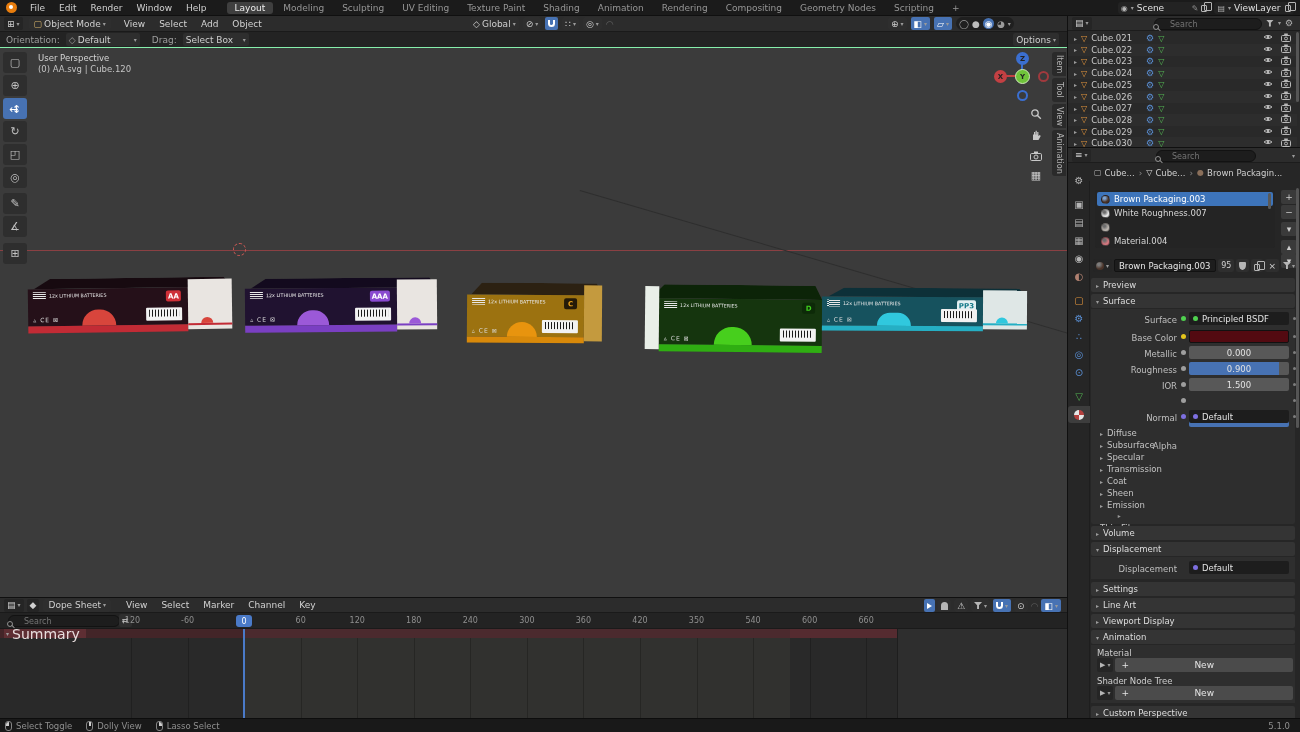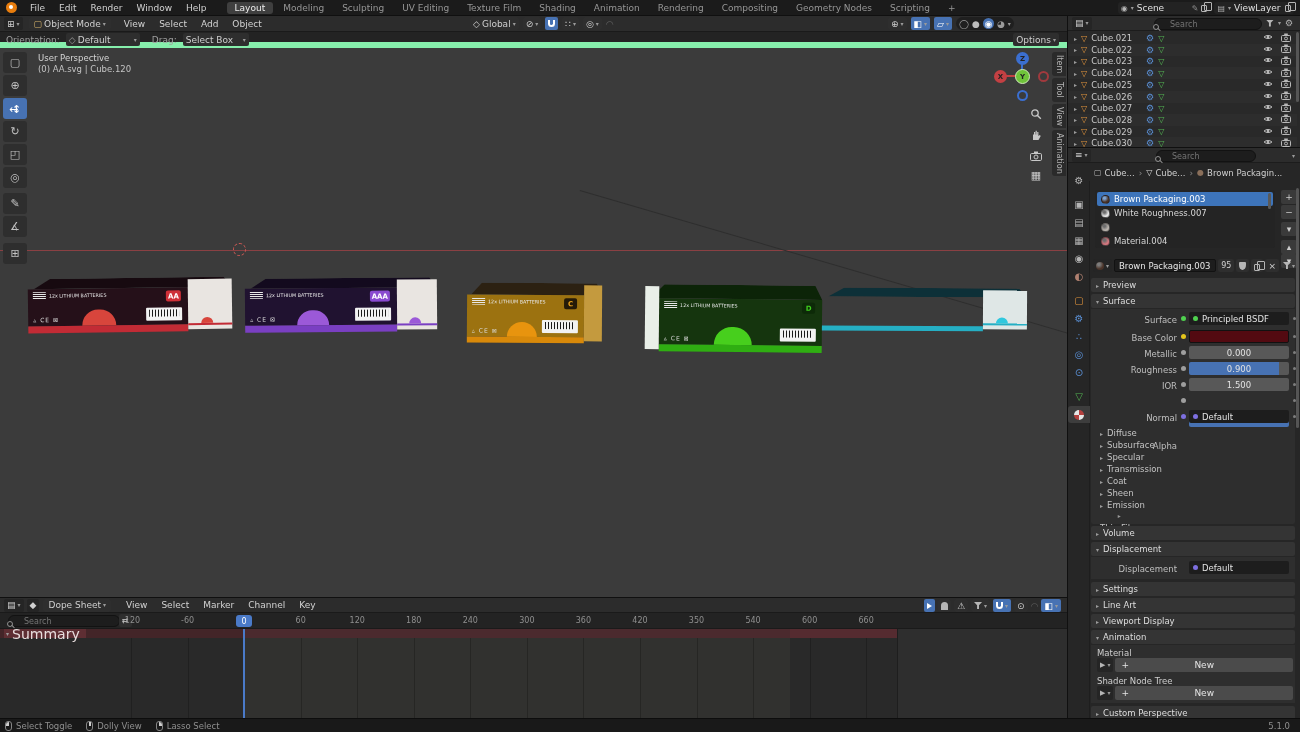--- a/index.html
+++ b/index.html
@@ -71,21 +71,21 @@
         <span class="menu-item">Edit</span>
         <span class="menu-item">Render</span>
         <span class="menu-item">Window</span>
         <span class="menu-item">Help</span>
       </span>
     <span id="tb-workspaces" class="row" style="margin-left:12px">
         <span class="wstab active">Layout</span>
         <span class="wstab">Modeling</span>
         <span class="wstab">Sculpting</span>
         <span class="wstab">UV Editing</span>
-        <span class="wstab">Texture Film</span>
+        <span class="wstab">Texture Paint</span>
         <span class="wstab">Shading</span>
         <span class="wstab">Animation</span>
         <span class="wstab">Rendering</span>
         <span class="wstab">Compositing</span>
         <span class="wstab">Geometry Nodes</span>
         <span class="wstab">Scripting</span>
         <span class="wstab">+</span>
       </span>
     <div class="abs row" style="right:6px;top:2px;gap:4px">
       <div class="row" style="background:#232323;border-radius:3px;height:12px;padding:0 3px;gap:3px">
@@ -161,21 +161,21 @@
       <span class="row" style="background:#1f1f1f;border-radius:7px;height:13px;padding:0 3px;gap:3px">
         <span style="color:#9a9a9a">◯</span>
         <span style="color:#bdbdbd">●</span>
         <span style="background:#4772b3;border-radius:50%;width:11px;height:11px;display:inline-flex;align-items:center;justify-content:center;color:#fff">◉</span>
         <span style="color:#9a9a9a">◕</span>
         <span class="chev">▾</span>
       </span>
     </div>
   </div>
 
-  <div class="abs" style="left:0;top:32px;width:1067px;height:16px;background:#232323;border-bottom:6px solid #86efac">
+  <div class="abs" style="left:0;top:32px;width:1067px;height:16px;background:#232323;border-bottom:1px solid #86efac">
     <div class="abs row" style="left:6px;top:1px;gap:6px">
       <span style="color:#9f9f9f">Orientation:</span>
       <span class="btn" style="width:74px;justify-content:flex-start">
           <span style="color:#9a9a9a">◇</span>
           <span style="flex:1">Default</span>
           <span class="chev">▾</span>
         </span>
       <span style="color:#9f9f9f;margin-left:6px">Drag:</span>
       <span class="btn" style="width:66px;justify-content:flex-start">
           <span style="flex:1">Select Box</span>
@@ -289,20 +289,30 @@
             <span class="pkg-badge" style="right: 7px; top: 3px; min-width: 13px; padding: 0px 2px; height: 11px; background: rgb(13, 42, 8); color: rgb(62, 207, 29);">D</span>
             <div class="pkg-dome" style="left: 34%; bottom: 0px; width: 38px; height: 18px; background: rgb(71, 207, 29);"></div>
             <div class="pkg-icons" style="left: 5px; bottom: 3px;">▵ CE ⊠</div>
             <div class="pkg-barcode" style="right: 6px; bottom: 4px; width: 36px; height: 13px;"></div>
           </div>
           <div class="pkg-strip" style="left: 14px; bottom: 0px; width: 163px; height: 7px; background: rgb(47, 174, 18);"></div>
           <div class="pkg-side" style="left: 0px; width: 14px; height: 63px; background: rgb(233, 239, 232);"></div>
         </div>
         <div class="pkg" style="left: 822px; top: 240px; width: 205px; height: 43px; transform: rotate(0.3deg);">
           <div class="pkg-top" style="height: 9px; background: rgb(13, 48, 56); clip-path: polygon(3% 100%, 11% 0px, 96% 0px, 100% 100%);"></div>
+          <div class="pkg-body" style="left: 0px; top: 9px; width: 161px; height: 29px; background: rgb(22, 82, 94);">
+            <div class="row" style="gap: 3px; padding: 3px 0px 0px 5px;">
+              <span class="pkg-brand"></span>
+              <span class="pkg-title">12x LITHIUM BATTERIES</span>
+            </div>
+            <span class="pkg-badge" style="right: 7px; top: 3px; min-width: 13px; padding: 0px 2px; height: 11px; background: rgb(226, 239, 241); color: rgb(18, 120, 135);">PP3</span>
+            <div class="pkg-dome" style="left: 34%; bottom: 0px; width: 34px; height: 13px; background: rgb(48, 200, 222);"></div>
+            <div class="pkg-icons" style="left: 5px; bottom: 3px;">▵ CE ⊠</div>
+            <div class="pkg-barcode" style="right: 6px; bottom: 4px; width: 36px; height: 13px;"></div>
+          </div>
           <div class="pkg-strip" style="left: 0px; bottom: 0px; width: 161px; height: 5px; background: rgb(37, 175, 196);"></div>
           <div class="pkg-side" style="left: 161px; width: 44px; height: 39px; background: rgb(223, 231, 230);">
             <div style="position: absolute; left: 0px; bottom: 4px; width: 100%; height: 2px; background: rgb(37, 175, 196);"></div>
             <div class="pkg-dome" style="left: 30%; bottom: 6px; width: 12px; height: 6px; background: rgb(48, 200, 222);"></div>
           </div>
         </div>
       </div>
 
     <div class="abs" style="left:987px;top:4px;width:72px;height:56px">
       <i class="abs" style="left:34px;top:11px;width:2px;height:13px;background:#3b6fd0"></i>

